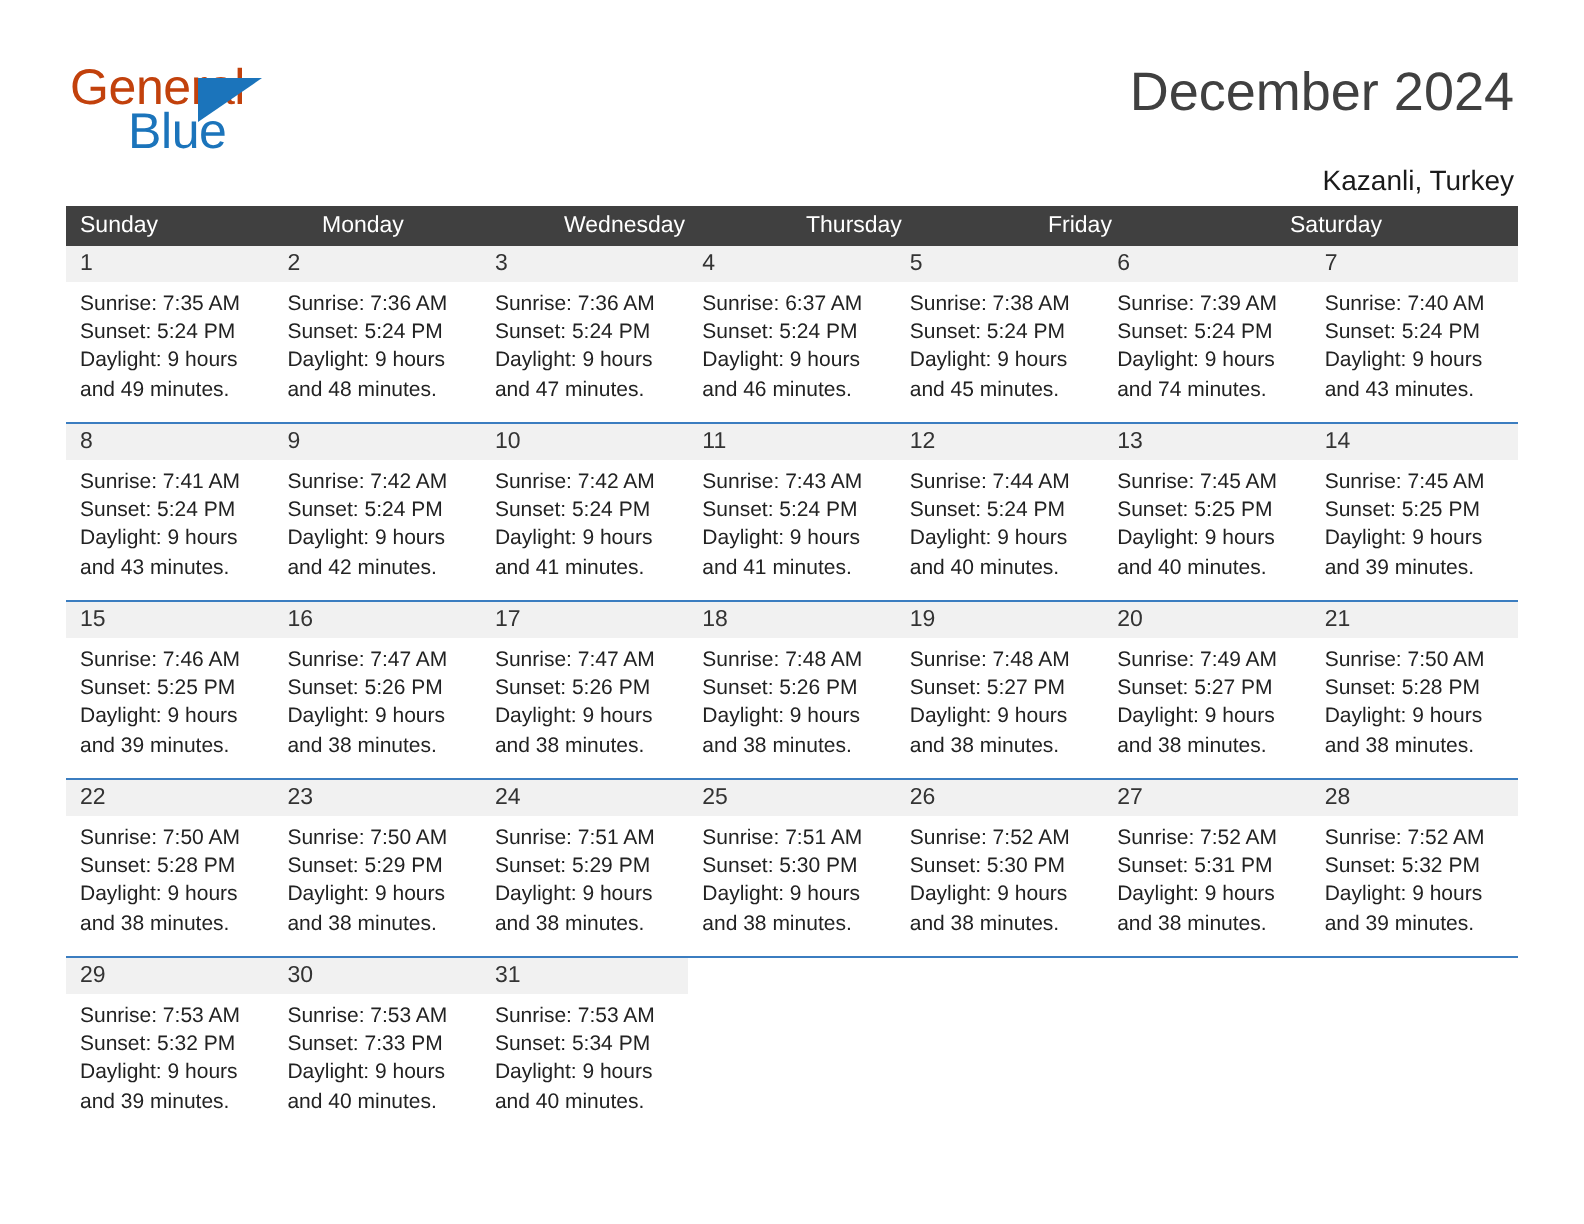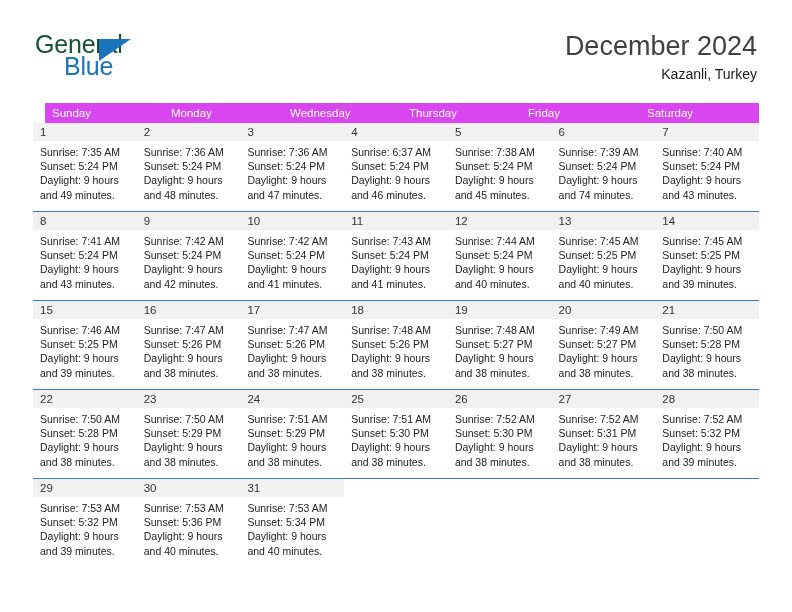--- a/index.html
+++ b/index.html
@@ -35,21 +35,21 @@
     top: 0;
     width: 240px;
     height: 60px;
   }
   .logo-general {
     position: absolute;
     left: 2px;
     top: 0px;
     font-size: 25px;
     letter-spacing: -0.2px;
-    color: #14532d;
+    color: #c2410c;
     font-family: "Liberation Sans", sans-serif;
     text-align: center;
   }
   .logo-blue {
     position: absolute;
     left: 31px;
     top: 22px;
     font-size: 25px;
     letter-spacing: -0.2px;
     color: #1b74bb;
@@ -75,35 +75,34 @@
     font-size: 27px;
     color: #404040;
     line-height: 32px;
     white-space: nowrap;
     font-weight: normal;
   }
   .cal-subtitle {
     font-size: 14px;
     color: #1a1a1a;
     line-height: 20px;
-    margin-top: 2px;
+    margin-top: 18px;
     white-space: nowrap;
   }
 
   
   .calendar {
     position: absolute;
     left: 33px;
     top: 103px;
     width: 726px;
   }
   .dow-row {
     display: flex;
-    background: #d946ef;
-    margin-left: 12px;
+    background: #404040;
   }
   .dow {
     flex: 1 1 0;
     box-sizing: border-box;
     height: 20px;
     line-height: 20px;
     padding-left: 7px;
     font-size: 11.5px;
     color: #ffffff;
     overflow: hidden;
@@ -444,21 +443,21 @@
               <div>Sunrise: 7:53 AM</div>
               <div>Sunset: 5:32 PM</div>
               <div>Daylight: 9 hours</div>
               <div>and 39 minutes.</div>
             </div>
           </div>
           <div class="cell">
             <div class="daynum">30</div>
             <div class="info">
               <div>Sunrise: 7:53 AM</div>
-              <div>Sunset: 5:36 PM</div>
+              <div>Sunset: 7:33 PM</div>
               <div>Daylight: 9 hours</div>
               <div>and 40 minutes.</div>
             </div>
           </div>
           <div class="cell">
             <div class="daynum">31</div>
             <div class="info">
               <div>Sunrise: 7:53 AM</div>
               <div>Sunset: 5:34 PM</div>
               <div>Daylight: 9 hours</div>

